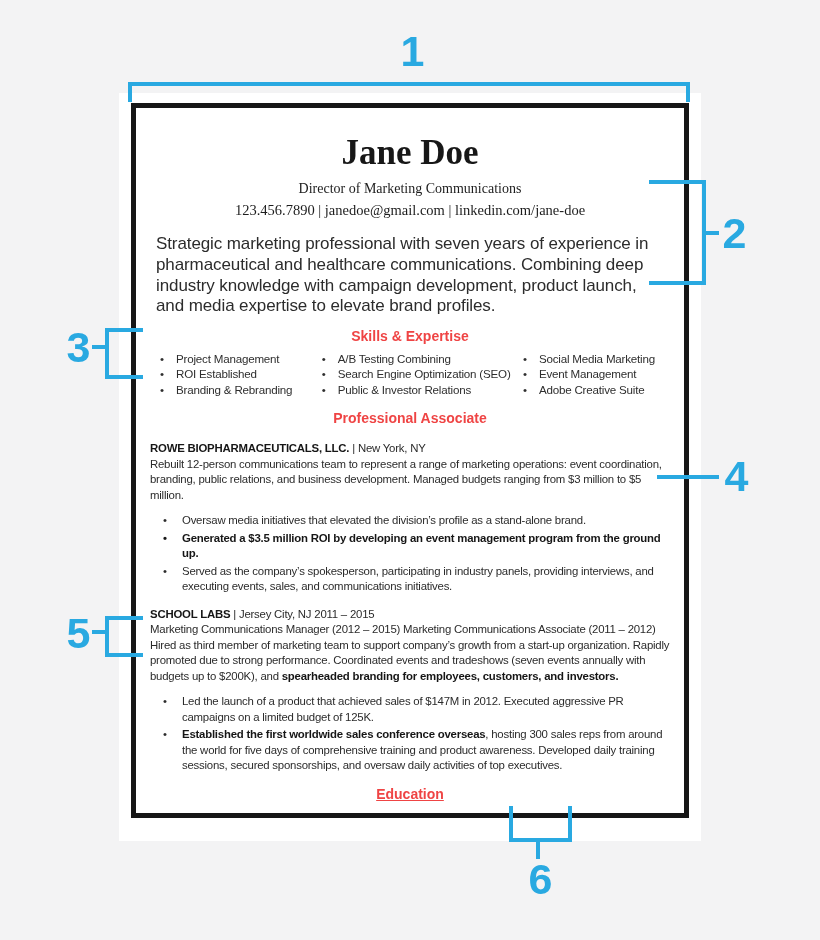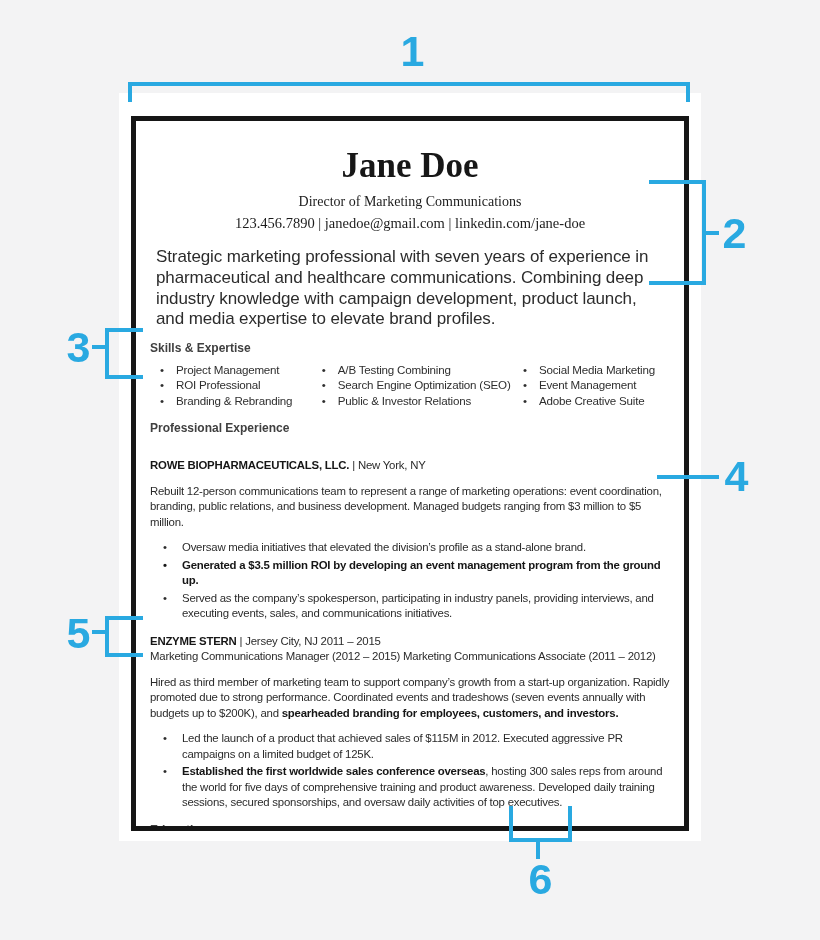--- a/index.html
+++ b/index.html
@@ -3,52 +3,52 @@
 <meta charset="utf-8">
 <style>
   * { margin:0; padding:0; box-sizing:border-box; }
   html,body { width:820px; height:940px; }
   body { font-family:"Liberation Sans", sans-serif; background:#f3f3f4; position:relative; overflow:hidden; }
 
   .stage { position:absolute; inset:0; width:820px; height:940px; }
 
   .page-backdrop { position:absolute; left:119px; top:93px; width:582px; height:748px; background:#ffffff; }
 
-  .resume { position:absolute; left:131px; top:116px; width:558px; height:715px;
+  .resume { position:absolute; left:131px; top:103px; width:558px; height:715px;
             background:#fff; border:5px solid #161616; padding:0 14px; overflow:hidden; z-index:2; }
 
   
   .r-name { margin-top:25px; text-align:center; font-family:"Liberation Serif", serif;
             font-weight:700; font-size:35px; line-height:1.12; color:#171717; }
   .r-title { margin-top:9px; text-align:center; font-family:"Liberation Serif", serif;
              font-size:14px; color:#1c1c1c; }
   .r-contact { margin-top:5px; text-align:center; font-family:"Liberation Serif", serif;
                font-size:14.5px; color:#1c1c1c; }
 
   
   .r-summary { margin:15px auto 10px 6px; width:507px; font-size:17px; line-height:1.22;
                letter-spacing:-0.1px; color:#2c2c2c; }
 
-  .sec-head { font-weight:700; font-size:12px; color:#404040; }
+  .sec-head { text-align:center; font-weight:700; font-size:14px; color:#ef4444; }
   .sec-head.skills { margin-top:11px; }
   .sec-head.exp { margin-top:13px; }
   .sec-head.edu { margin-top:12px;text-decoration:underline; }
 
   .skills-row { display:flex; margin-top:7px; }
   .skill-col { list-style:none; }
   .skill-col.c1 { margin-left:10px; width:165px; }
   .skill-col.c2 { width:205px; }
   .skill-col.c3 { width:150px; }
   .skill-item { display:flex; font-size:11.6px; line-height:1.32; letter-spacing:-0.2px; color:#2e2e2e; }
   .skill-item .dot { width:8px; margin-right:8px; }
 
   .body-line { font-size:11.4px; line-height:1.36; letter-spacing:-0.22px; color:#2b2b2b; }
-  .company-line { margin-top:23px; }
+  .company-line { margin-top:15px; }
   .company-line .co { font-weight:700; color:#161616; }
-  .para { margin-top:10px; }
+  .para { }
   .para .b { font-weight:700; color:#161616; }
 
   .bullets { margin-top:10px; list-style:none; }
   .bullet { display:flex; font-size:11.4px; line-height:1.36; letter-spacing:-0.22px;
             color:#2b2b2b; margin-bottom:2px; }
   .bullet .dot { width:9px; margin-left:13px; margin-right:10px; flex:none; }
   .bullet .b { font-weight:700; color:#161616; }
   .bullet.bold-all { font-weight:700; color:#161616; }
 
   .edu-line { margin-top:10px; }
@@ -103,21 +103,21 @@
 
     <div class="sec-head skills">Skills &amp; Expertise</div>
     <div class="skills-row">
       <ul class="skill-col c1">
         <li class="skill-item">
             <span class="dot">•</span>
             <span>Project Management</span>
           </li>
         <li class="skill-item">
             <span class="dot">•</span>
-            <span>ROI Professional</span>
+            <span>ROI Established</span>
           </li>
         <li class="skill-item">
             <span class="dot">•</span>
             <span>Branding &amp; Rebranding</span>
           </li>
       </ul>
       <ul class="skill-col c2">
         <li class="skill-item">
             <span class="dot">•</span>
             <span>A/B Testing Combining</span>
@@ -140,46 +140,46 @@
             <span class="dot">•</span>
             <span>Event Management</span>
           </li>
         <li class="skill-item">
             <span class="dot">•</span>
             <span>Adobe Creative Suite</span>
           </li>
       </ul>
     </div>
 
-    <div class="sec-head exp">Professional Experience</div>
+    <div class="sec-head exp">Professional Associate</div>
 
     <div class="body-line company-line"><span class="co">ROWE BIOPHARMACEUTICALS, LLC.</span><span> | New York, NY</span></div>
     <div class="body-line para">Rebuilt 12-person communications team to represent a range of marketing operations: event coordination, branding, public relations, and business development. Managed budgets ranging from $3 million to $5 million.</div>
     <ul class="bullets">
       <li class="bullet">
           <span class="dot">•</span>
           <span>Oversaw media initiatives that elevated the division’s profile as a stand-alone brand.</span>
         </li>
       <li class="bullet bold-all">
           <span class="dot">•</span>
           <span>Generated a $3.5 million ROI by developing an event management program from the ground up.</span>
         </li>
       <li class="bullet">
           <span class="dot">•</span>
           <span>Served as the company’s spokesperson, participating in industry panels, providing interviews, and executing events, sales, and communications initiatives.</span>
         </li>
     </ul>
 
-    <div class="body-line company-line" style="margin-top:12px"><span class="co">ENZYME STERN</span><span> | Jersey City, NJ 2011 – 2015</span></div>
+    <div class="body-line company-line" style="margin-top:12px"><span class="co">SCHOOL LABS</span><span> | Jersey City, NJ 2011 – 2015</span></div>
     <div class="body-line">Marketing Communications Manager (2012 – 2015) Marketing Communications Associate (2011 – 2012)</div>
     <div class="body-line para"><span>Hired as third member of marketing team to support company’s growth from a start-up organization. Rapidly promoted due to strong performance. Coordinated events and tradeshows (seven events annually with budgets up to $200K), and </span><span class="b">spearheaded branding for employees, customers, and investors.</span></div>
     <ul class="bullets">
       <li class="bullet">
           <span class="dot">•</span>
-          <span>Led the launch of a product that achieved sales of $115M in 2012. Executed aggressive PR campaigns on a limited budget of 125K.</span>
+          <span>Led the launch of a product that achieved sales of $147M in 2012. Executed aggressive PR campaigns on a limited budget of 125K.</span>
         </li>
       <li class="bullet">
           <span class="dot">•</span>
           <span><span class="b">Established the first worldwide sales conference overseas</span><span>, hosting 300 sales reps from around the world for five days of comprehensive training and product awareness. Developed daily training sessions, secured sponsorships, and oversaw daily activities of top executives.</span></span>
         </li>
     </ul>
 
     <div class="sec-head edu">Education</div>
     <div class="body-line edu-line"><span class="b">Bachelor’s Degree, Business Marketing</span><span> |NYU STERN SCHOOL OF BUSINESS | New York, NY</span></div>
   </div>

